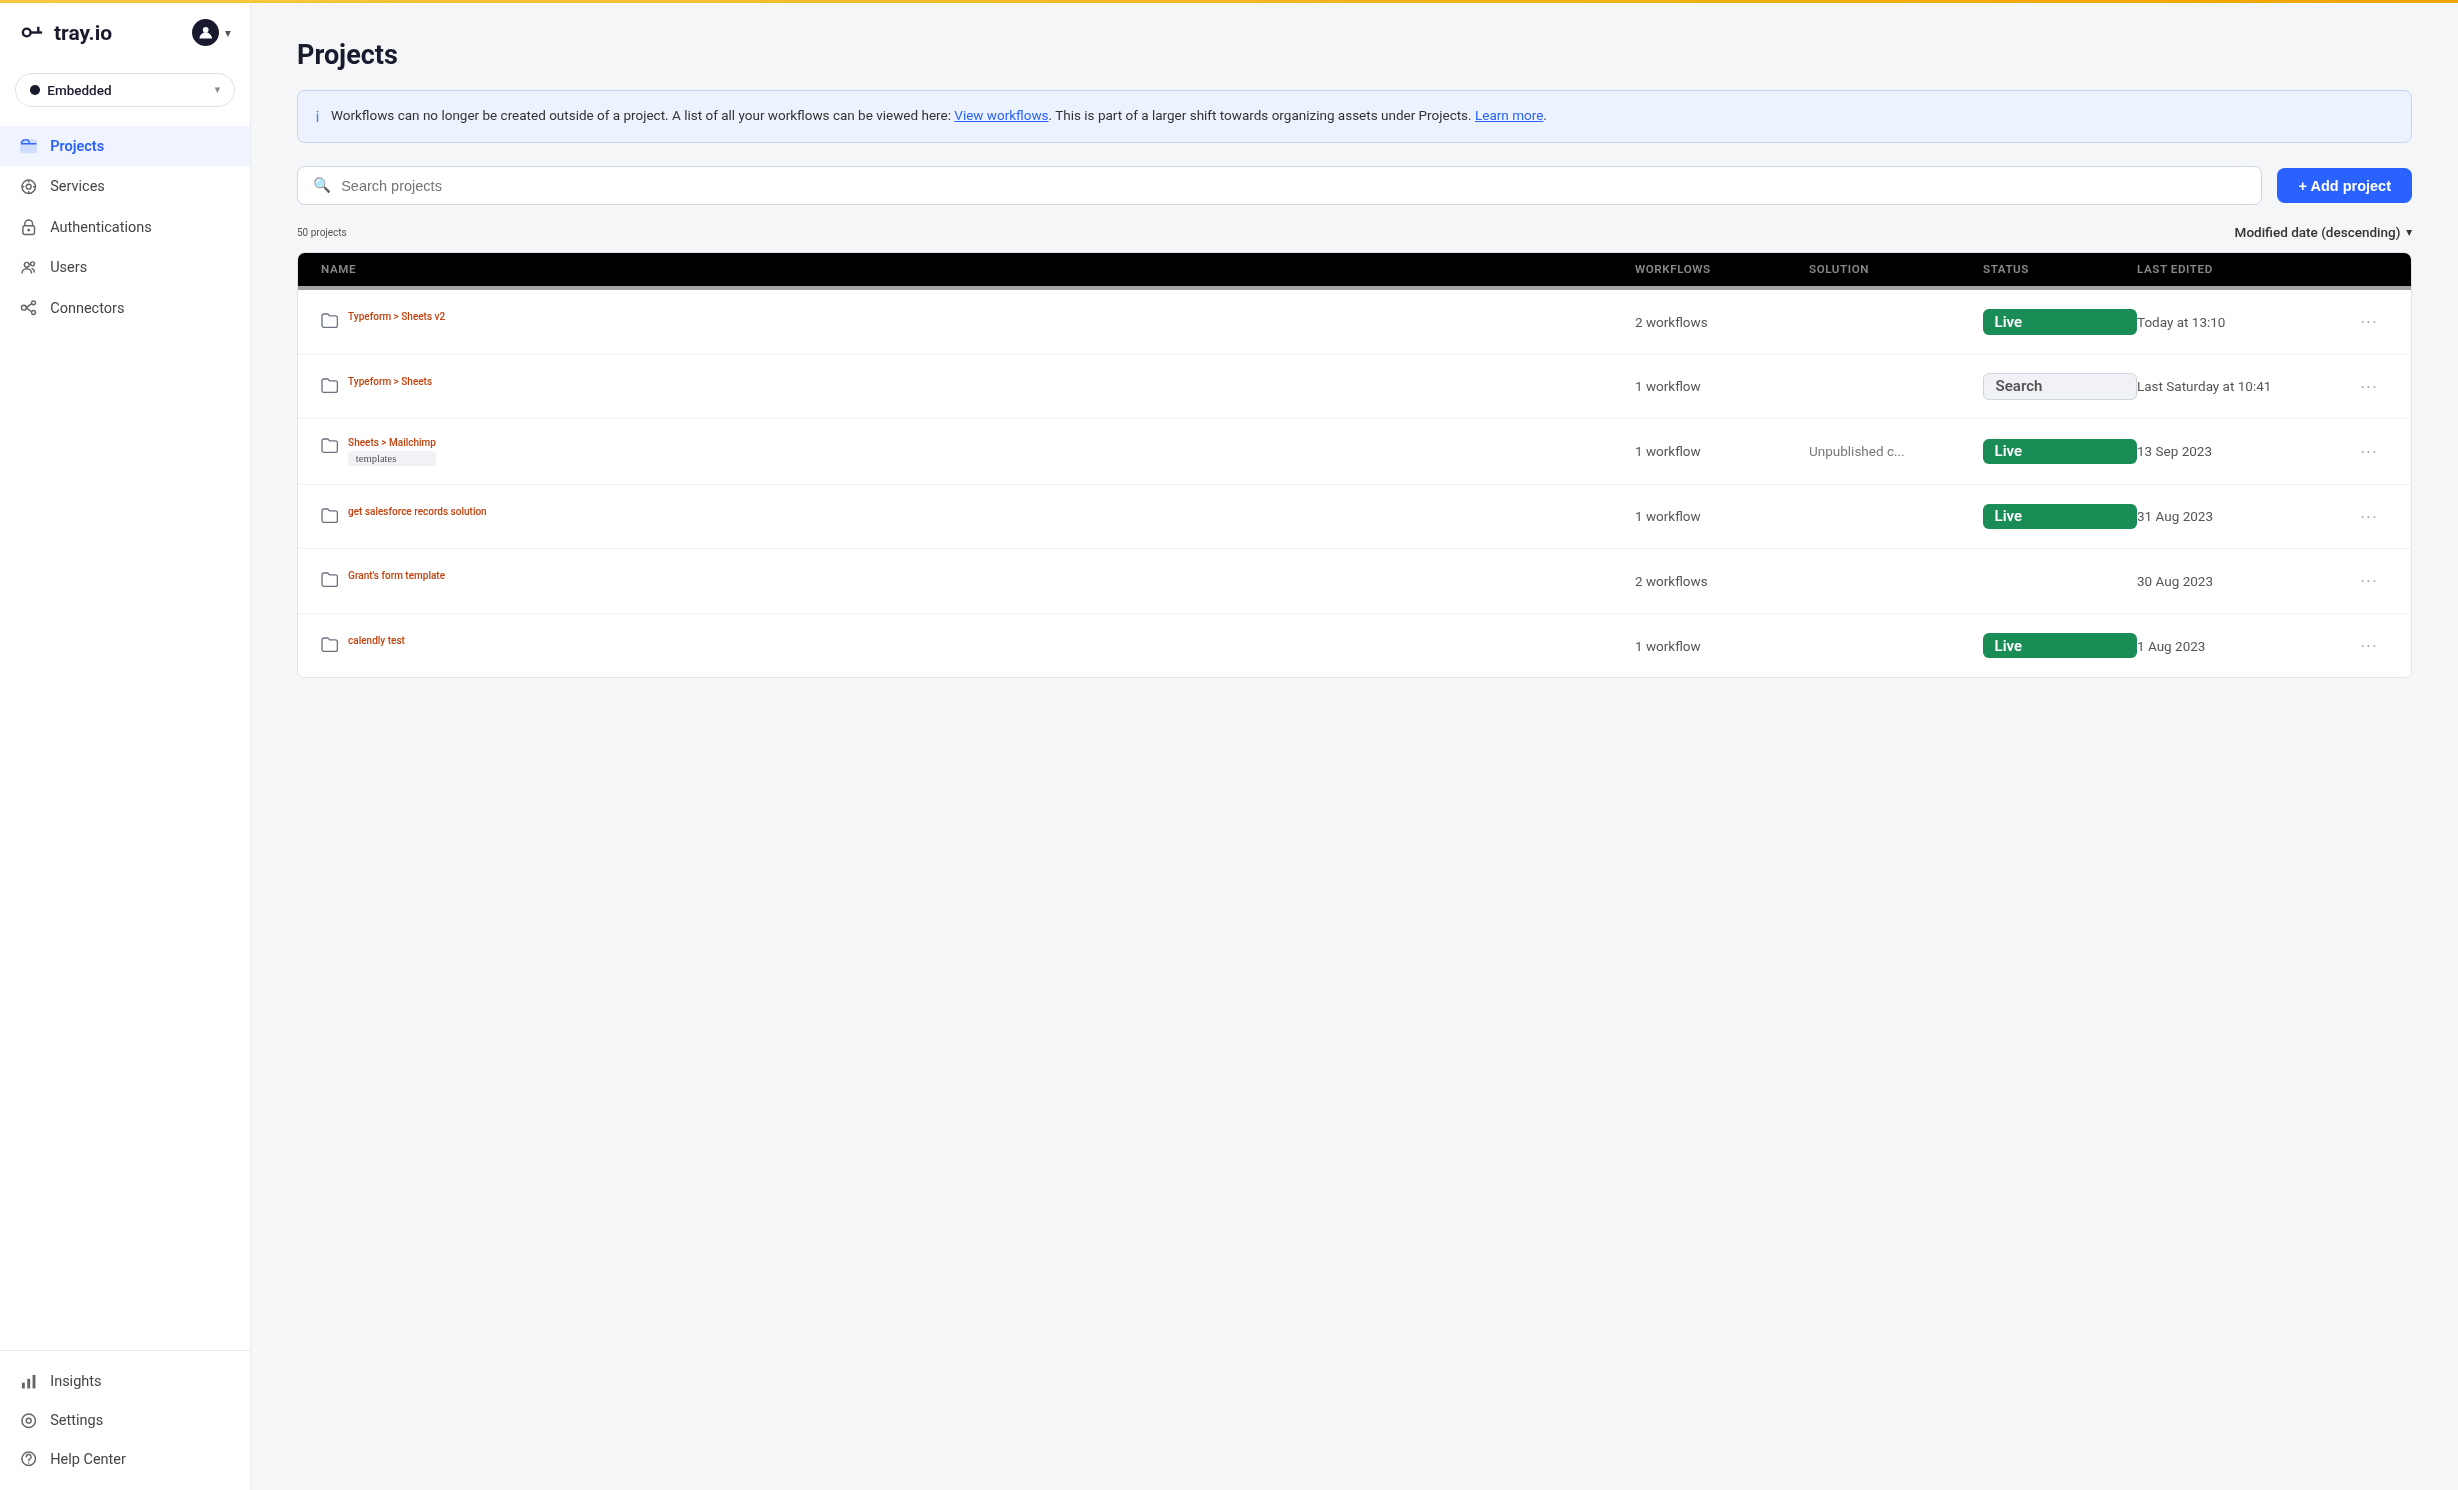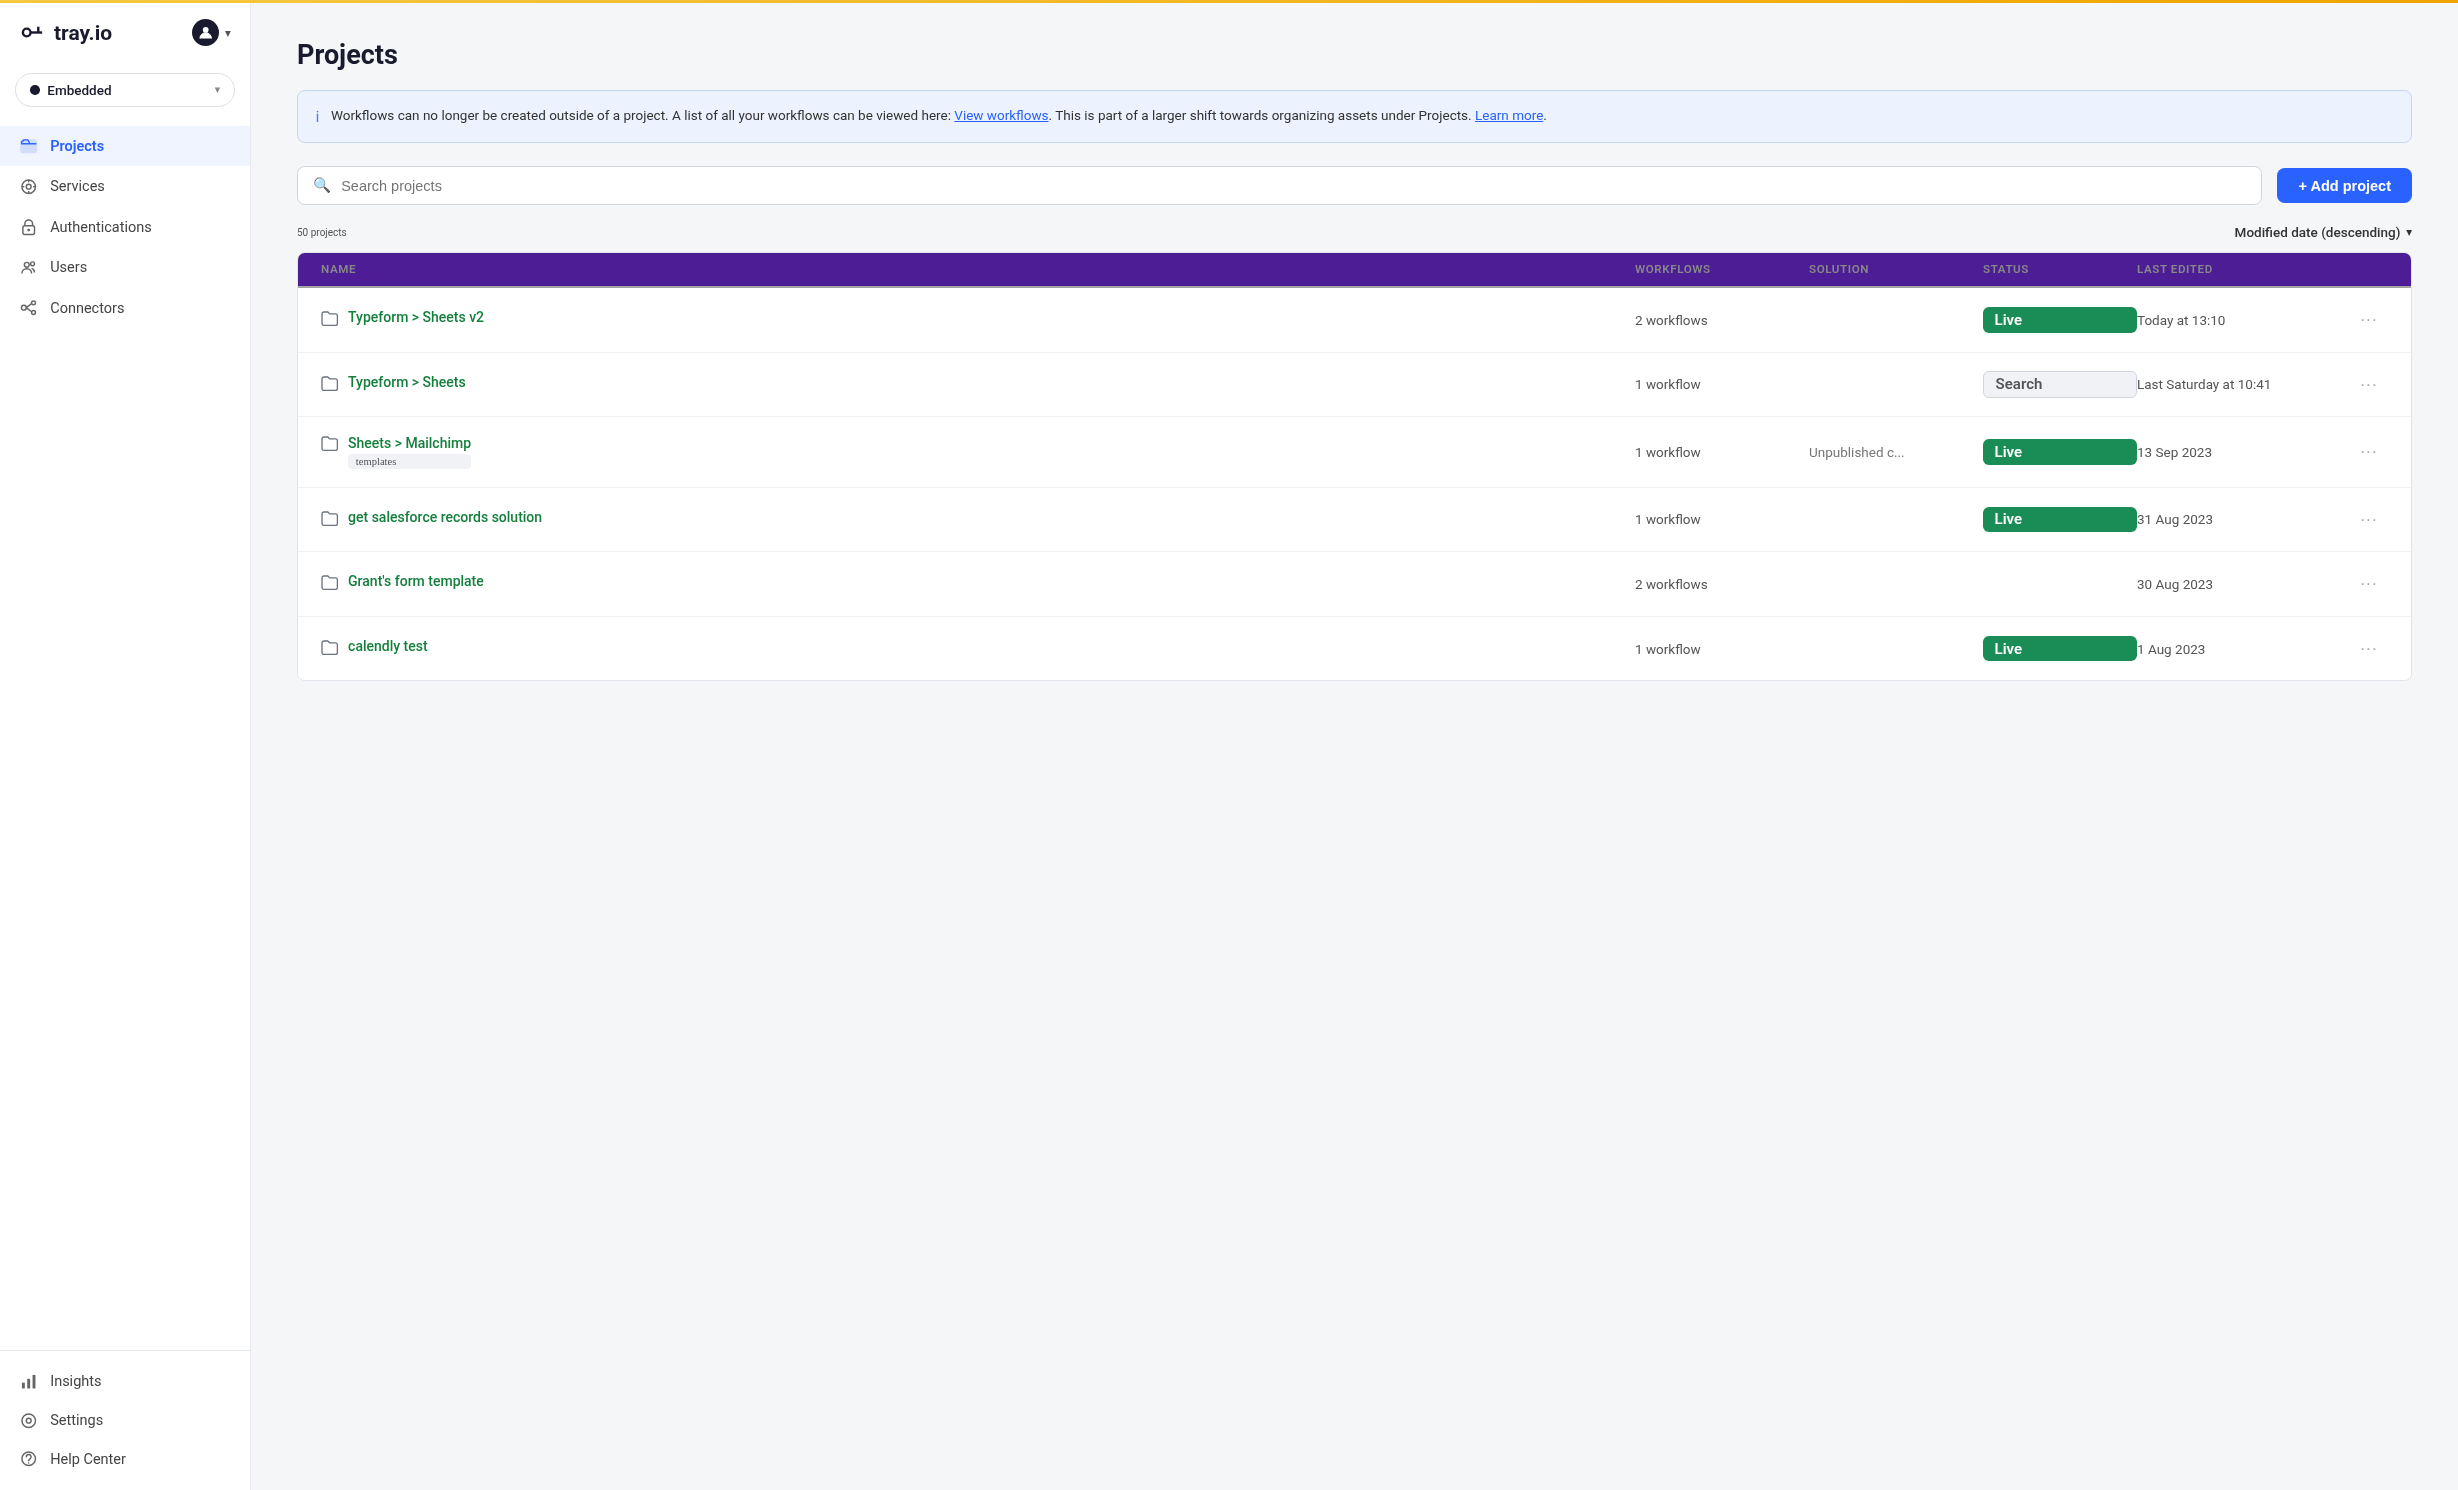--- a/index.html
+++ b/index.html
@@ -248,22 +248,22 @@
     .projects-table {
       background: #fff;
       border-radius: 7.7px;
       border: 1px solid #e0e4ea;
       overflow: hidden;
     }
     .table-header {
       display: grid;
       grid-template-columns: 1fr 174px 174px 154px 212px 39px;
       padding: 9.7px 23px;
-      border-bottom: 2px solid #a3a3a3;
-      background: #4c1d95;
+      border-bottom: 4px solid #a3a3a3;
+      background: #000000;
     }
     .col-header {
       font-size: 11.6px;
       font-weight: 600;
       color: #888;
       letter-spacing: 0.05em;
       text-transform: uppercase;
     }
     .table-row {
       display: grid;
@@ -282,22 +282,22 @@
       gap: 9.7px;
     }
     .folder-icon {
       font-size: 15.4px;
       color: #6b7280;
       margin-top: 1.9px;
       flex-shrink: 0;
     }
     .project-name-info { display: flex; flex-direction: column; gap: 3.9px; }
     .project-name {
-      font-size: 14px;
-      color: #15803d;
+      font-size: 10px;
+      color: #c2410c;
       font-weight: 500;
     }
     .project-tag {
       display: inline-block;
       background: #f0f2f5;
       color: #555;
       font-size: 10.6px;
       padding: 1.9px 7.7px;
       border-radius: 3.9px;
       font-weight: 500;

